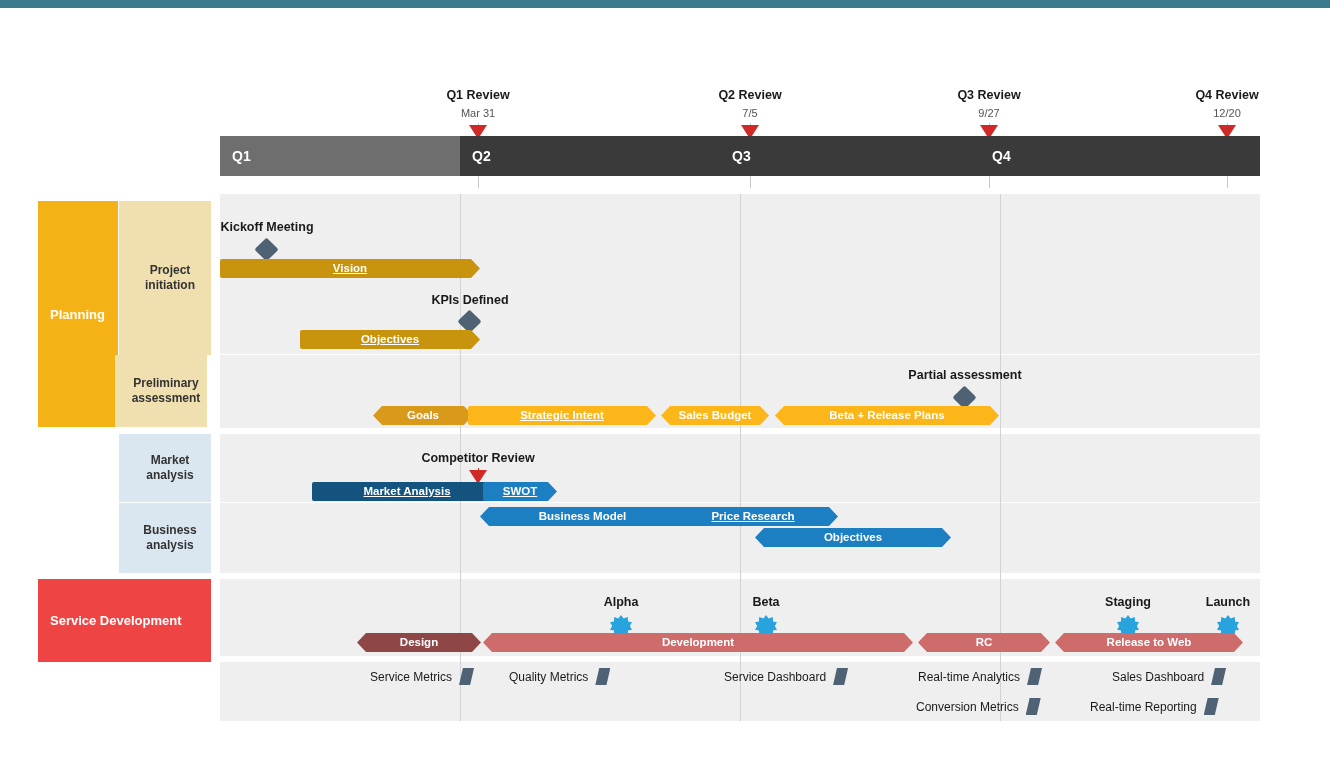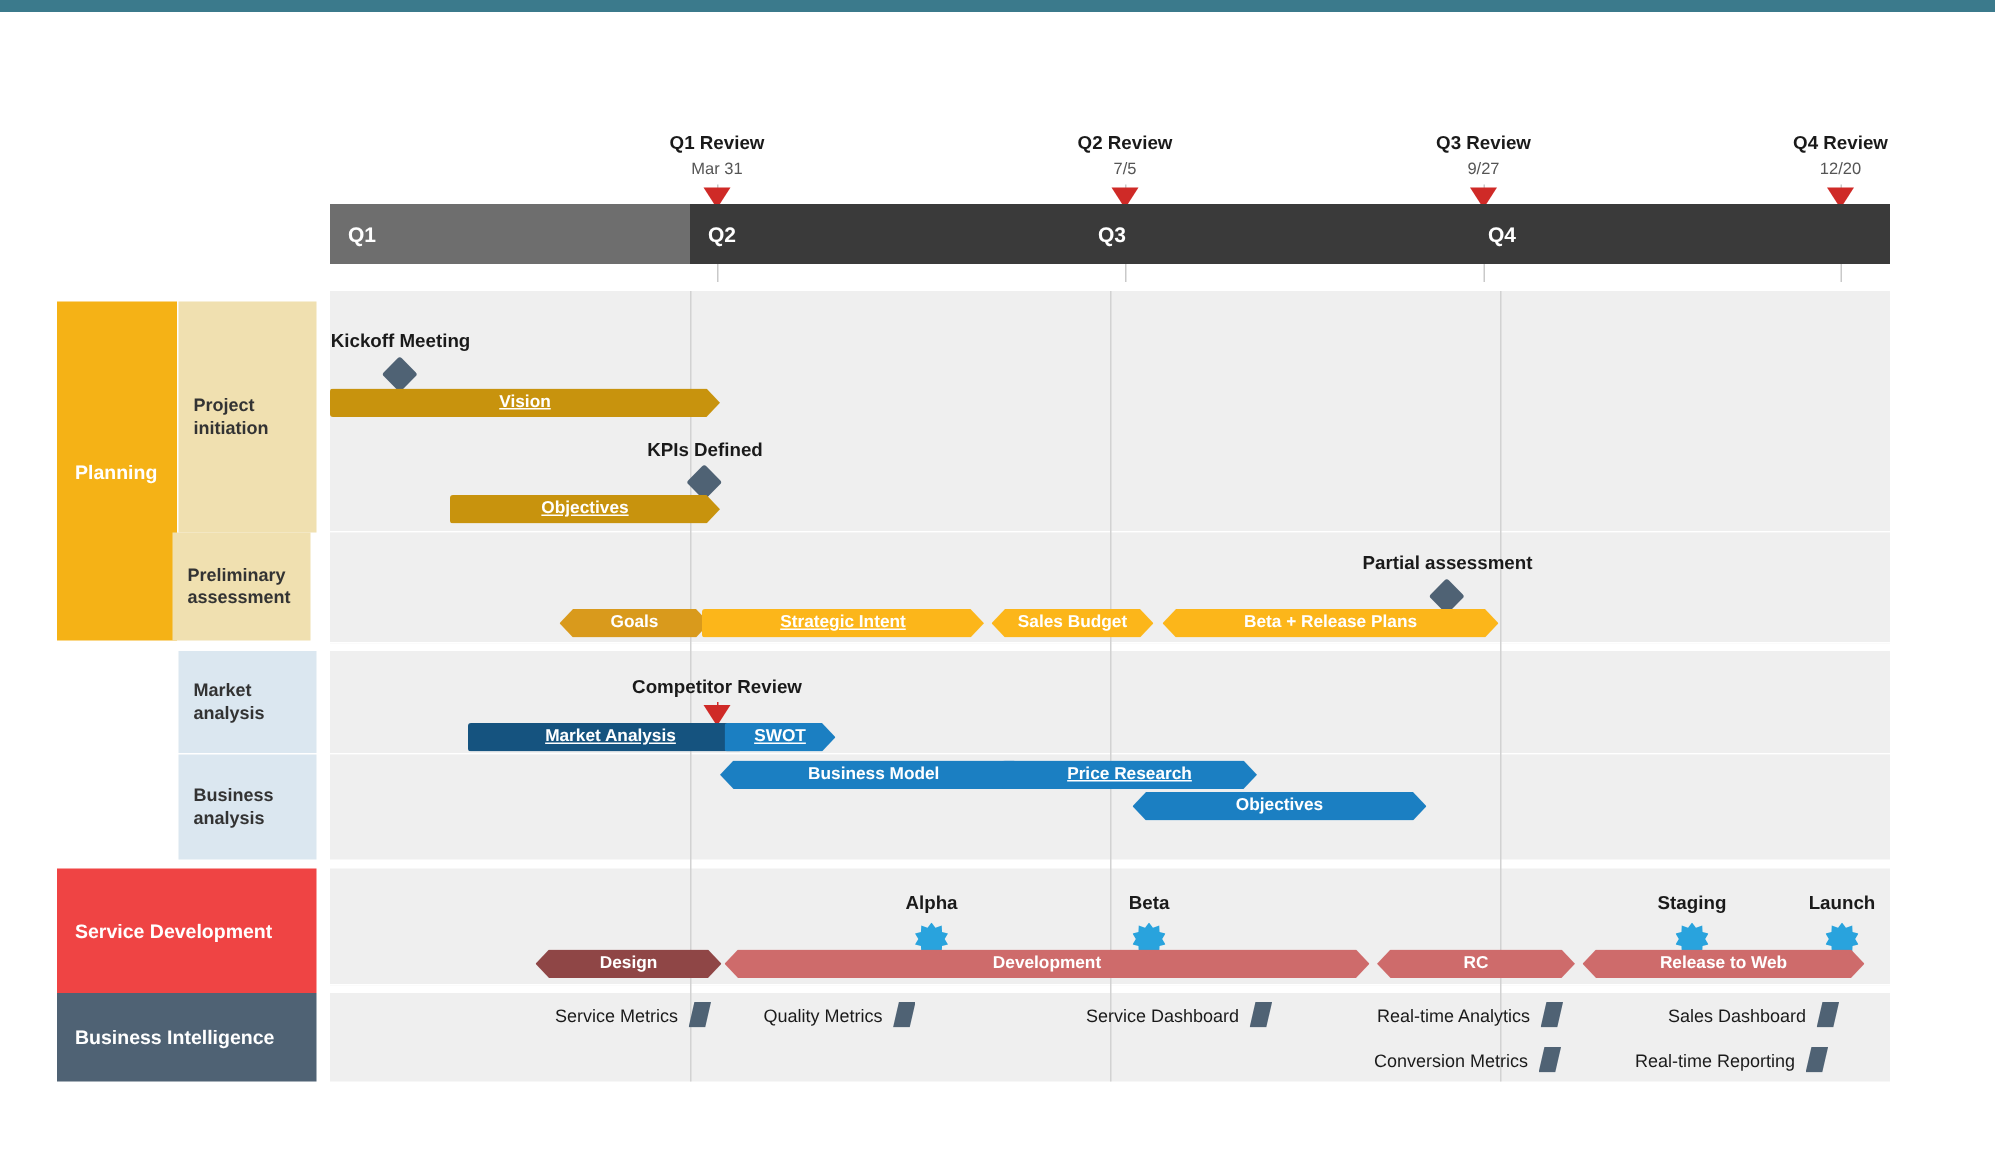--- a/index.html
+++ b/index.html
@@ -83,20 +83,21 @@
   }
   .subbox {
     font-weight: bold;
     font-size: 12px;
     color: #333333;
     display: flex;
     align-items: center;
     padding-left: 10px;
     box-sizing: border-box;
     line-height: 1.25;
+    text-align: center;
   }
   .vgrid {
     width: 1px;
     background: #d2d2d2;
   }
 
   
   .bar {
     height: 19px;
     line-height: 19px;
@@ -212,21 +213,20 @@
 
   <div class="abs catbox" style="left:38px; top:193px; width:80px; height:226px; background:#f5b216;">Planning</div>
   <div class="abs subbox" style="left:119px; top:193px; width:92px; height:154px; background:#f0e0b0;">Project initiation</div>
   <div class="abs subbox" style="left:115px; top:347px; width:92px; height:72px; background:#f0e0b0;">Preliminary assessment</div>
 
   <div class="abs subbox" style="left:119px; top:426px; width:92px; height:68px; background:#dbe7f0;">Market analysis</div>
   <div class="abs subbox" style="left:119px; top:495px; width:92px; height:70px; background:#dbe7f0;">Business analysis</div>
 
   <div class="abs catbox" style="left:38px; top:571px; width:173px; height:83px; background:#ef4444;">Service Development</div>
 
-  <div class="abs catbox" style="left:38px; top:654px; width:173px; height:59px; background:#4f6274;">Business Intelligence</div>
 
   <div class="abs pt-label" style="left:197px; top:212px; width:140px;">Kickoff Meeting</div>
   <div class="abs diamond" style="left:258px; top:233px;"></div>
   <div class="abs bar arrow" style="left:220px; top:251px; width:260px; background:#c8930d;">Vision</div>
 
   <div class="abs pt-label" style="left:400px; top:285px; width:140px;">KPIs Defined</div>
   <div class="abs diamond" style="left:461px; top:305px;"></div>
   <div class="abs bar arrow" style="left:300px; top:322px; width:180px; background:#c8930d;">Objectives</div>
 
   <div class="abs pt-label" style="left:895px; top:360px; width:140px;">Partial assessment</div>

